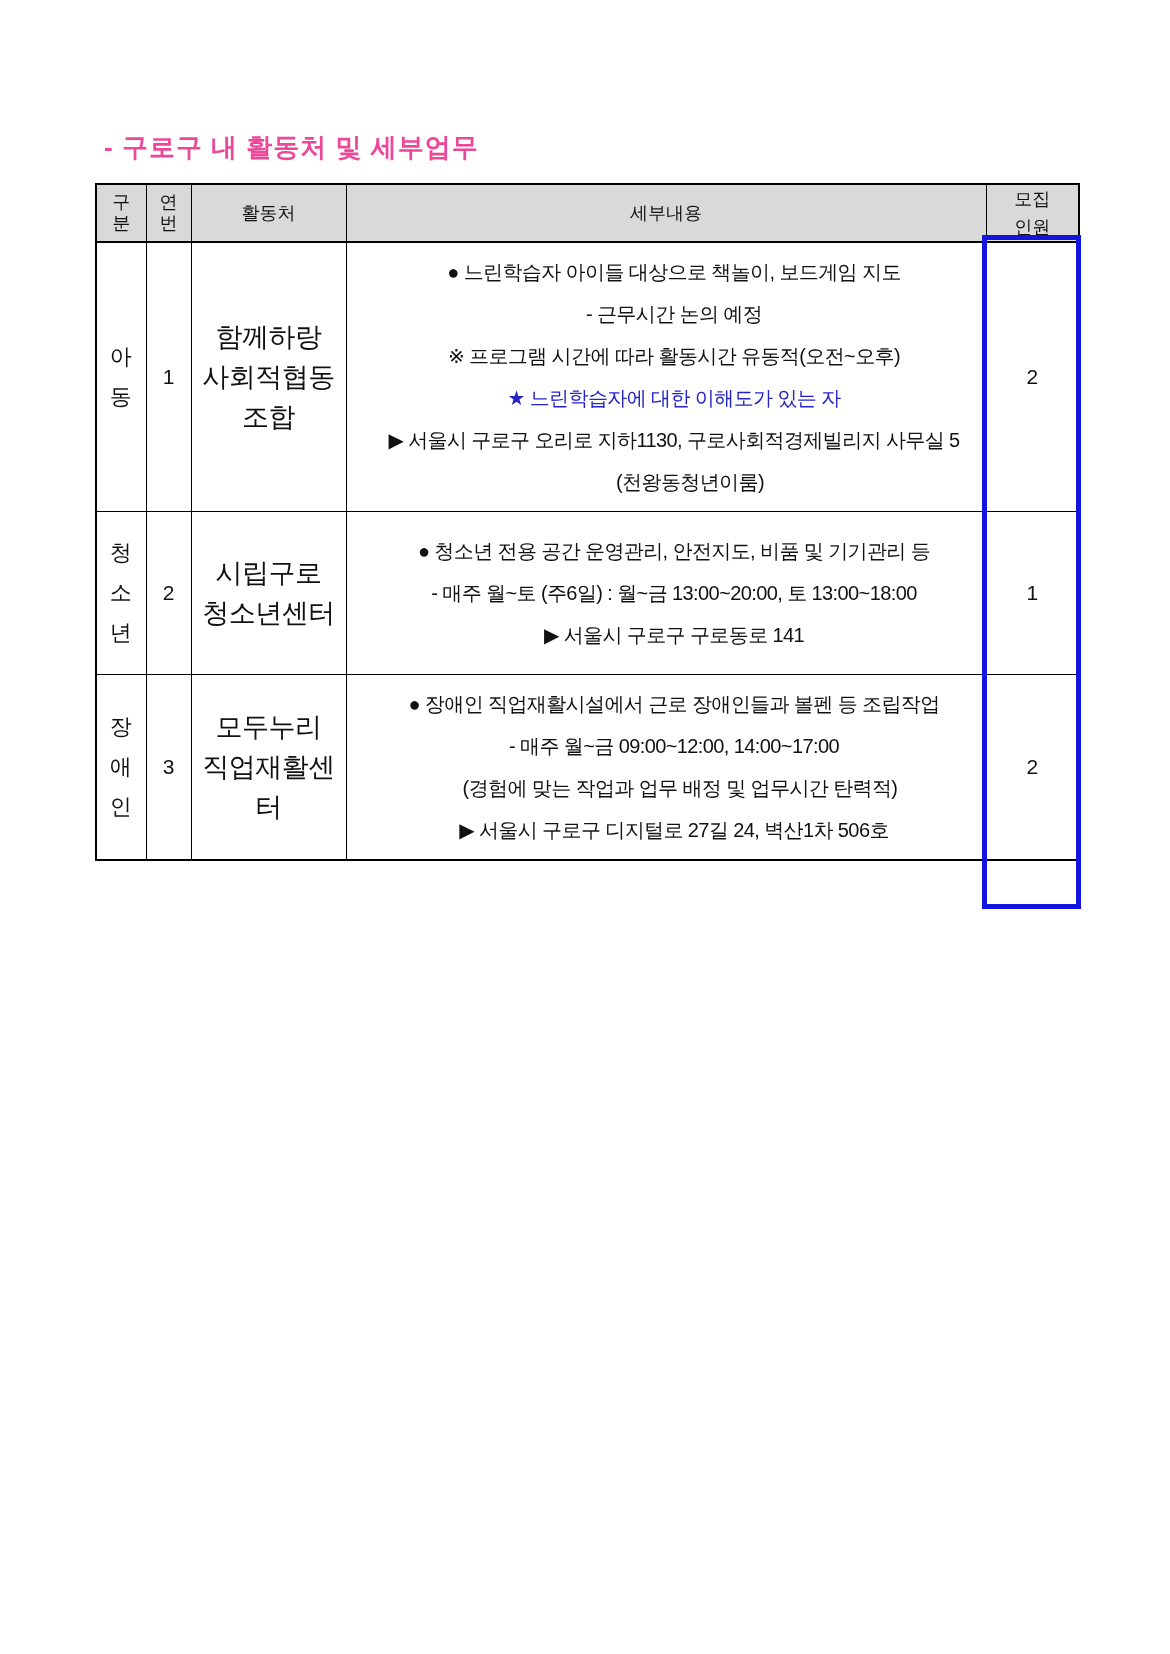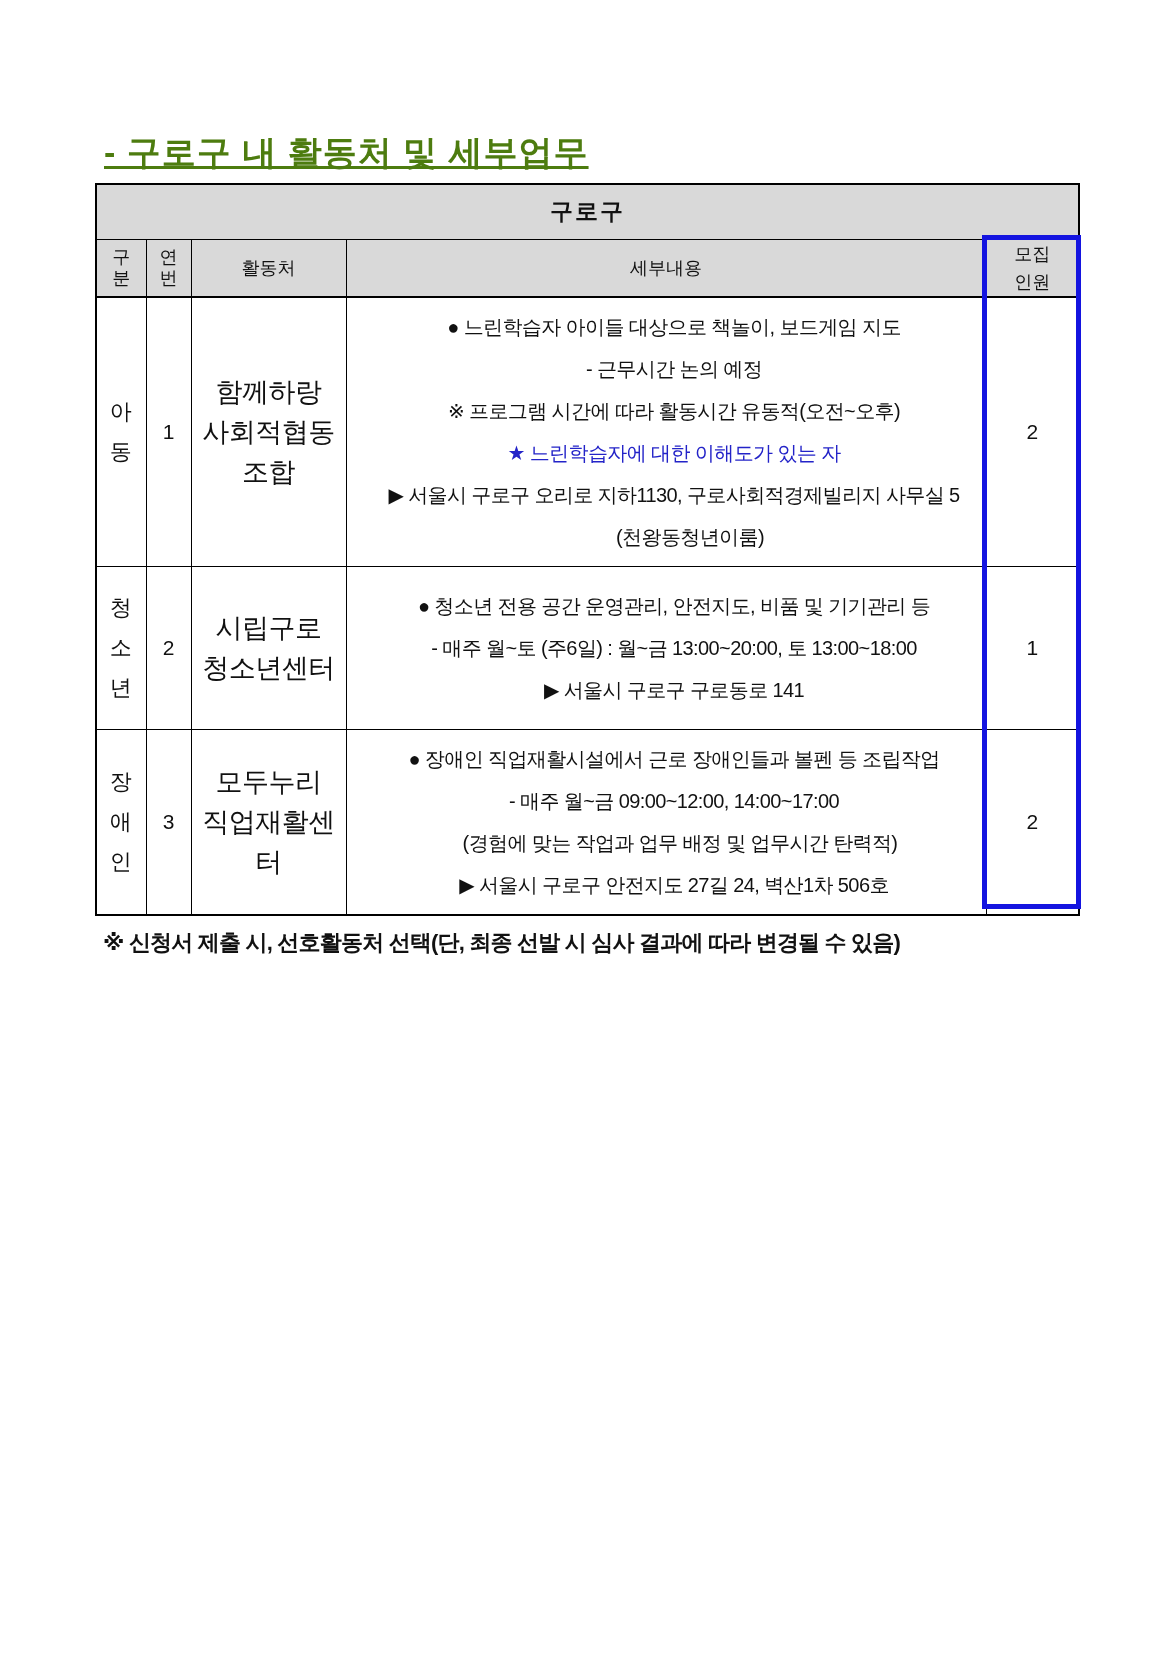--- a/index.html
+++ b/index.html
@@ -11,21 +11,21 @@
   }
   *{margin:0;padding:0;box-sizing:border-box;}
   html,body{background:#fff;}
   body{
     width:1170px;height:1654px;position:relative;
     font-family:"Liberation Sans","DejaVu Sans",sans-serif;
     color:#111;
   }
   .title{
     position:absolute;left:104px;top:130px;
-    font-size:34px;font-weight:600;letter-spacing:1px;color:#4d7c0f;text-decoration:underline;
+    font-size:26px;font-weight:600;letter-spacing:1px;color:#ec4899;
   }
   .table-wrap{
     position:absolute;left:95px;top:183px;width:987px;
   }
   table{
     border-collapse:collapse;table-layout:fixed;width:983px;
     border:2px solid var(--line);
   }
   th,td{
     border:1px solid var(--line);
@@ -79,23 +79,20 @@
 <div class="table-wrap">
   <table>
     <colgroup>
       <col style="width:50px">
         <col style="width:45px">
         <col style="width:155px">
         <col style="width:640px">
         <col style="width:93px">
     </colgroup>
     <thead>
-      <tr class="region-row">
-        <th colspan="5">구로구</th>
-      </tr>
       <tr class="cols-row">
         <th class="stack">구
 분</th>
         <th class="stack">연
 번</th>
         <th>활동처</th>
         <th>세부내용</th>
         <th class="stack-wide">모집
 인원</th>
       </tr>
@@ -140,25 +137,24 @@
 애
 인</td>
         <td class="no">3</td>
         <td class="place">모두누리
 직업재활센터</td>
         <td class="details">
           <div class="dwrap">
             <div class="dline">● 장애인 직업재활시설에서 근로 장애인들과 볼펜 등 조립작업</div>
             <div class="dline">- 매주 월~금 09:00~12:00, 14:00~17:00</div>
             <div class="dline indent-sm">(경험에 맞는 작업과 업무 배정 및 업무시간 탄력적)</div>
-            <div class="dline">▶ 서울시 구로구 안전지도 27길 24, 벽산1차 506호</div>
+            <div class="dline">▶ 서울시 구로구 디지털로 27길 24, 벽산1차 506호</div>
           </div>
         </td>
         <td class="recruit">2</td>
       </tr>
     </tbody>
   </table>
   <div class="blue-box"></div>
 </div>
 
 <div class="notes">
-  <p>※ 신청서 제출 시, 선호활동처 선택(단, 최종 선발 시 심사 결과에 따라 변경될 수 있음)</p>
 </div>
 
 </body></html>

